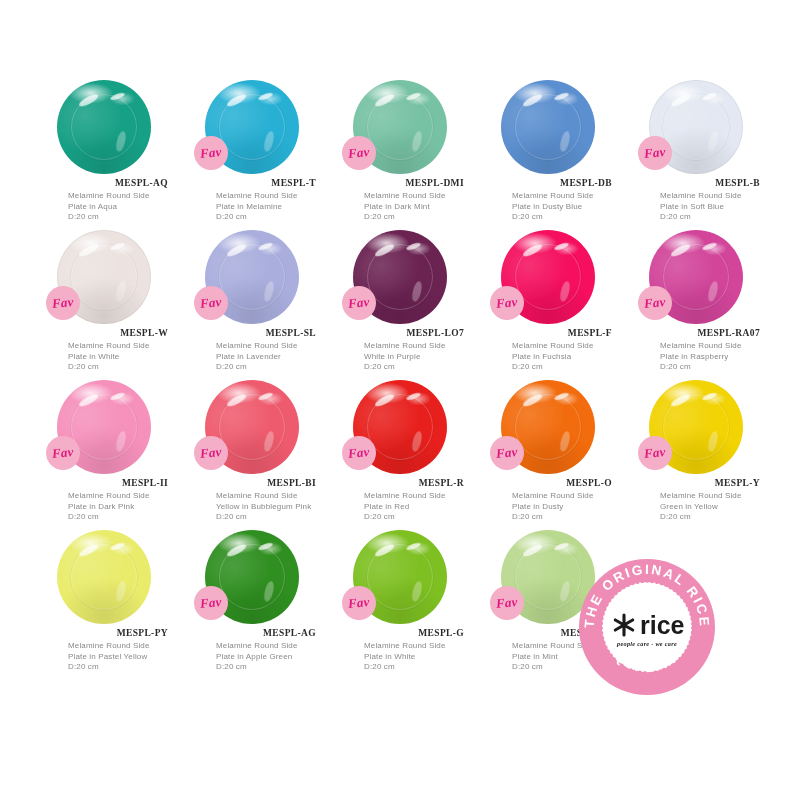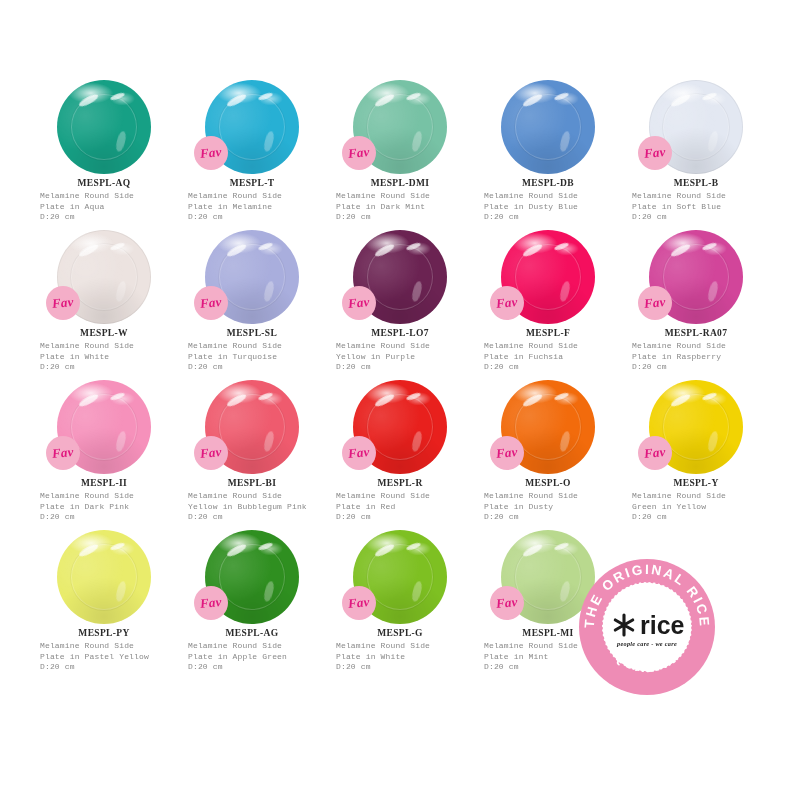--- a/index.html
+++ b/index.html
@@ -148,33 +148,34 @@
     padding-left: 10px;
     box-sizing: border-box;
   }
 
   .sku {
     font-family: "Liberation Serif", serif;
     font-weight: bold;
     font-size: 9.5px;
     color: #2b2b2b;
     letter-spacing: 0.35px;
-    text-align: center;
+    text-align: right;
     padding-right: 10px;
     margin-bottom: 3px;
     white-space: nowrap;
   }
 
   .desc-line {
-    font-family: Liberation Mono, monospace;
+    font-family: Liberation Sans, sans-serif;
     font-size: 8px;
     color: #8a8a8a;
     line-height: 10.5px;
     letter-spacing: 0.15px;
     white-space: nowrap;
+    margin-left: 28px;
   }
 
   
   #rice-stamp {
     position: absolute;
     left: 578px;
     top: 558px;
     width: 138px;
     height: 138px;
   }
@@ -320,39 +321,39 @@
             <div class="gloss-streak s2"></div>
             <div class="gloss-streak s3"></div>
           </div>
           <div class="fav-badge" style="background: rgb(244, 174, 200);">
             <span style="color: rgb(224, 23, 127);">Fav</span>
           </div>
         </div>
         <div class="product-info">
           <div class="sku">MESPL-SL</div>
           <div class="desc-line">Melamine Round Side</div>
-          <div class="desc-line">Plate in Turquoise</div>
+          <div class="desc-line">Plate in Lavender</div>
           <div class="desc-line">D:20 cm</div>
         </div>
       </div>
       <div class="product-cell">
         <div class="plate-stage">
           <div class="plate" style="background: rgb(107, 35, 82);">
             <div class="gloss-streak s1"></div>
             <div class="gloss-streak s2"></div>
             <div class="gloss-streak s3"></div>
           </div>
           <div class="fav-badge" style="background: rgb(244, 174, 200);">
             <span style="color: rgb(224, 23, 127);">Fav</span>
           </div>
         </div>
         <div class="product-info">
           <div class="sku">MESPL-LO7</div>
           <div class="desc-line">Melamine Round Side</div>
-          <div class="desc-line">Yellow in Purple</div>
+          <div class="desc-line">White in Purple</div>
           <div class="desc-line">D:20 cm</div>
         </div>
       </div>
       <div class="product-cell">
         <div class="plate-stage">
           <div class="plate" style="background: rgb(245, 15, 94);">
             <div class="gloss-streak s1"></div>
             <div class="gloss-streak s2"></div>
             <div class="gloss-streak s3"></div>
           </div>

